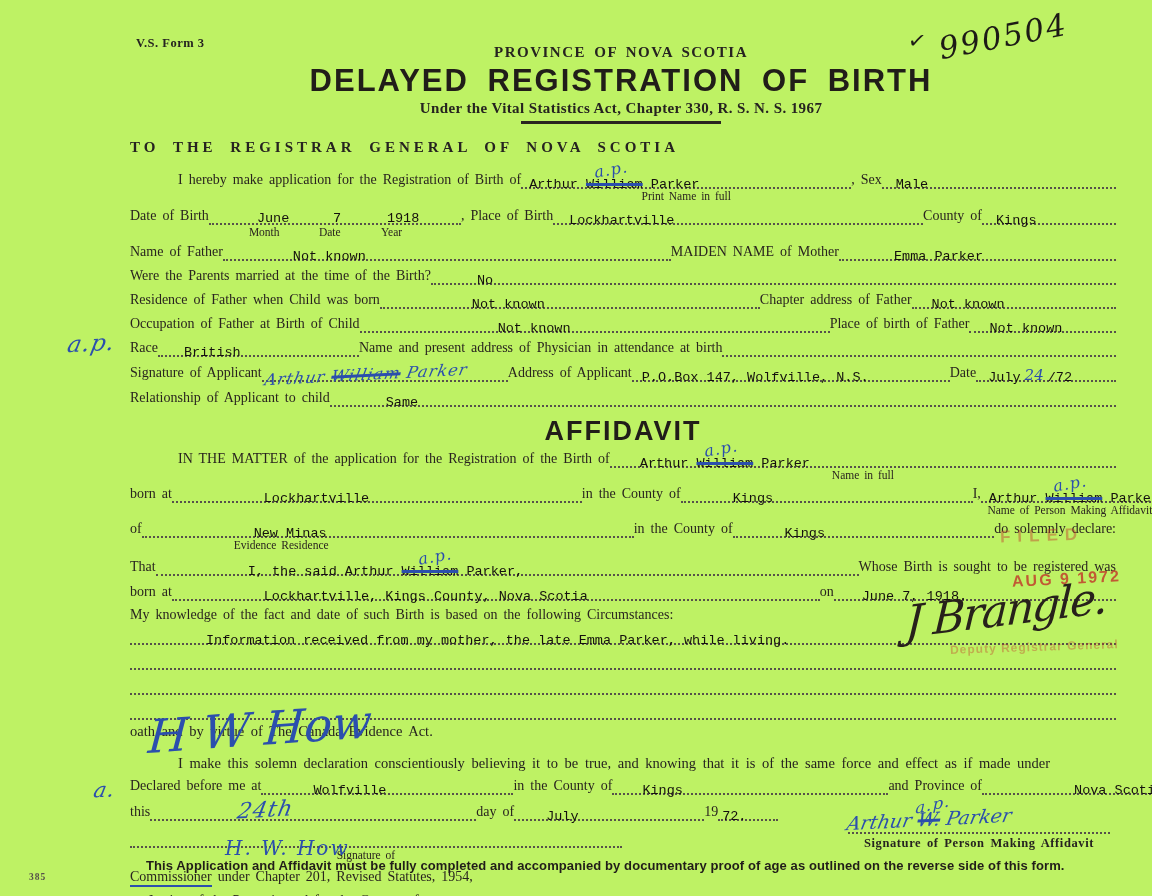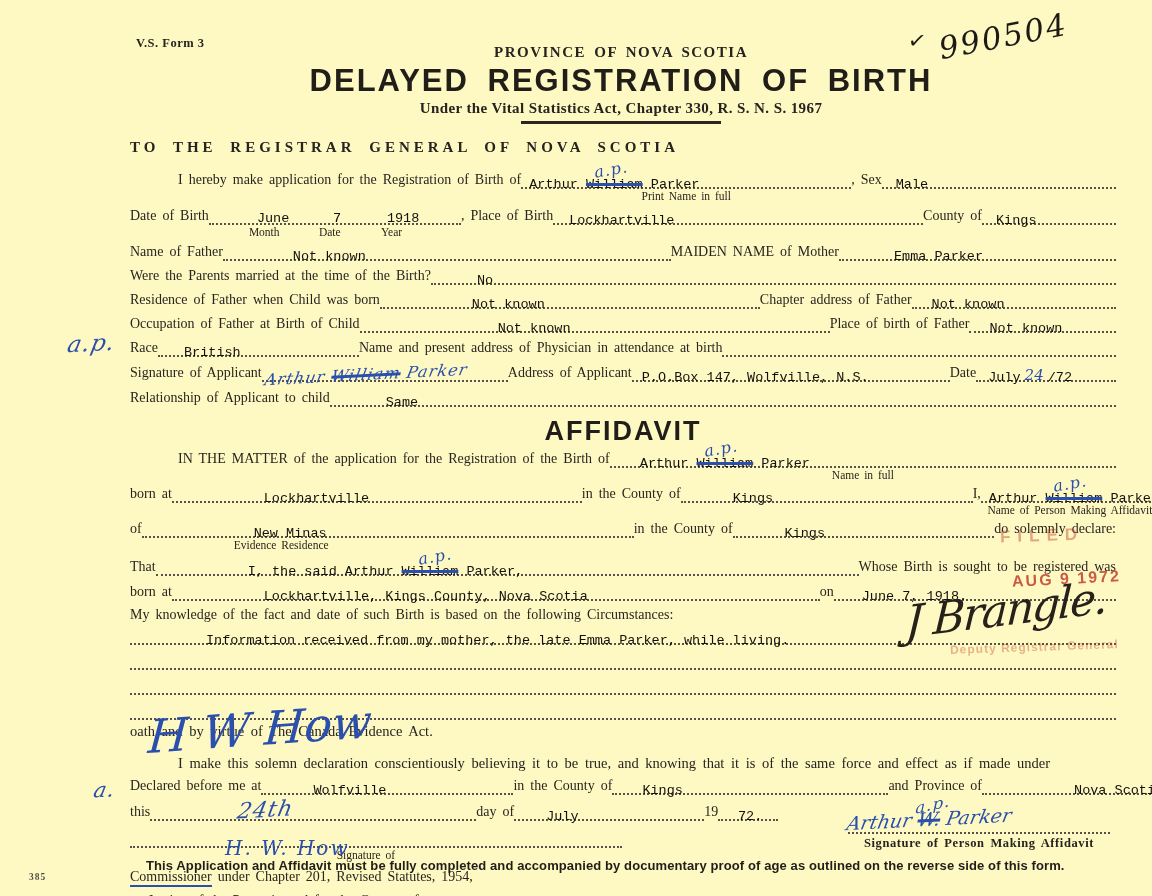--- a/index.html
+++ b/index.html
@@ -1,18 +1,18 @@
 <!DOCTYPE html>
 <html><head>
 <meta charset="utf-8">
 <style>
   html,body { margin:0; padding:0; background:#888; }
   .paper {
     position:relative; width:1152px; height:896px; overflow:hidden;
-    background:#fef9c3; color:#262320;
+    background:#bef264; color:#262320;
     font-family:"Liberation Serif", serif;
   }
   
   .vs-form { position:absolute; left:136px; top:36px; font-size:12.5px; font-weight:bold; letter-spacing:.5px; }
   .head { position:absolute; left:130px; right:40px; top:44px; text-align:center; }
   .head .province { font-size:15px; font-weight:bold; letter-spacing:1.5px; word-spacing:3px; }
   .head .title { font-family:"Liberation Sans", sans-serif; font-size:31px; font-weight:bold; letter-spacing:2px; word-spacing:8px; margin-top:2px; color:#211d19; }
   .head .subtitle { font-size:15px; font-weight:bold; letter-spacing:.4px; margin-top:1px; }
   .head .rule { width:200px; border-bottom:3px solid #2a2520; margin:4px auto 0 auto; }
   .file-ref { position:absolute; left:938px; top:18px; font-family:"DejaVu Serif", serif; font-style:italic; font-size:31px; color:#1d1a16; transform:rotate(-11deg); letter-spacing:2px; }
@@ -305,21 +305,21 @@
     <div class="row" style="margin-top:7px;">
       <span class="lbl">this</span>
       <span class="fill" style="width:238px; padding-left:88px;">
         <span class="ink script" style="font-size:22px; position:relative; top:-2px;">24th</span>
       </span>
       <span class="lbl">day of</span>
       <span class="fill" style="width:158px; padding-left:32px;">
         <span class="typed">July</span>
       </span>
       <span class="lbl">19</span>
-      <span class="fill" style="width:56px; padding-left:4px;text-align:center;">
+      <span class="fill" style="width:56px; padding-left:4px;">
         <span class="typed">72.</span>
       </span>
       <span class="spacer"></span>
     </div>
 
     <div class="row" style="margin-top:8px;">
       <span class="fill" style="width:492px;">
         <span class="sub" style="left:42%;">Signature of</span>
       </span>
       <span class="spacer"></span>

